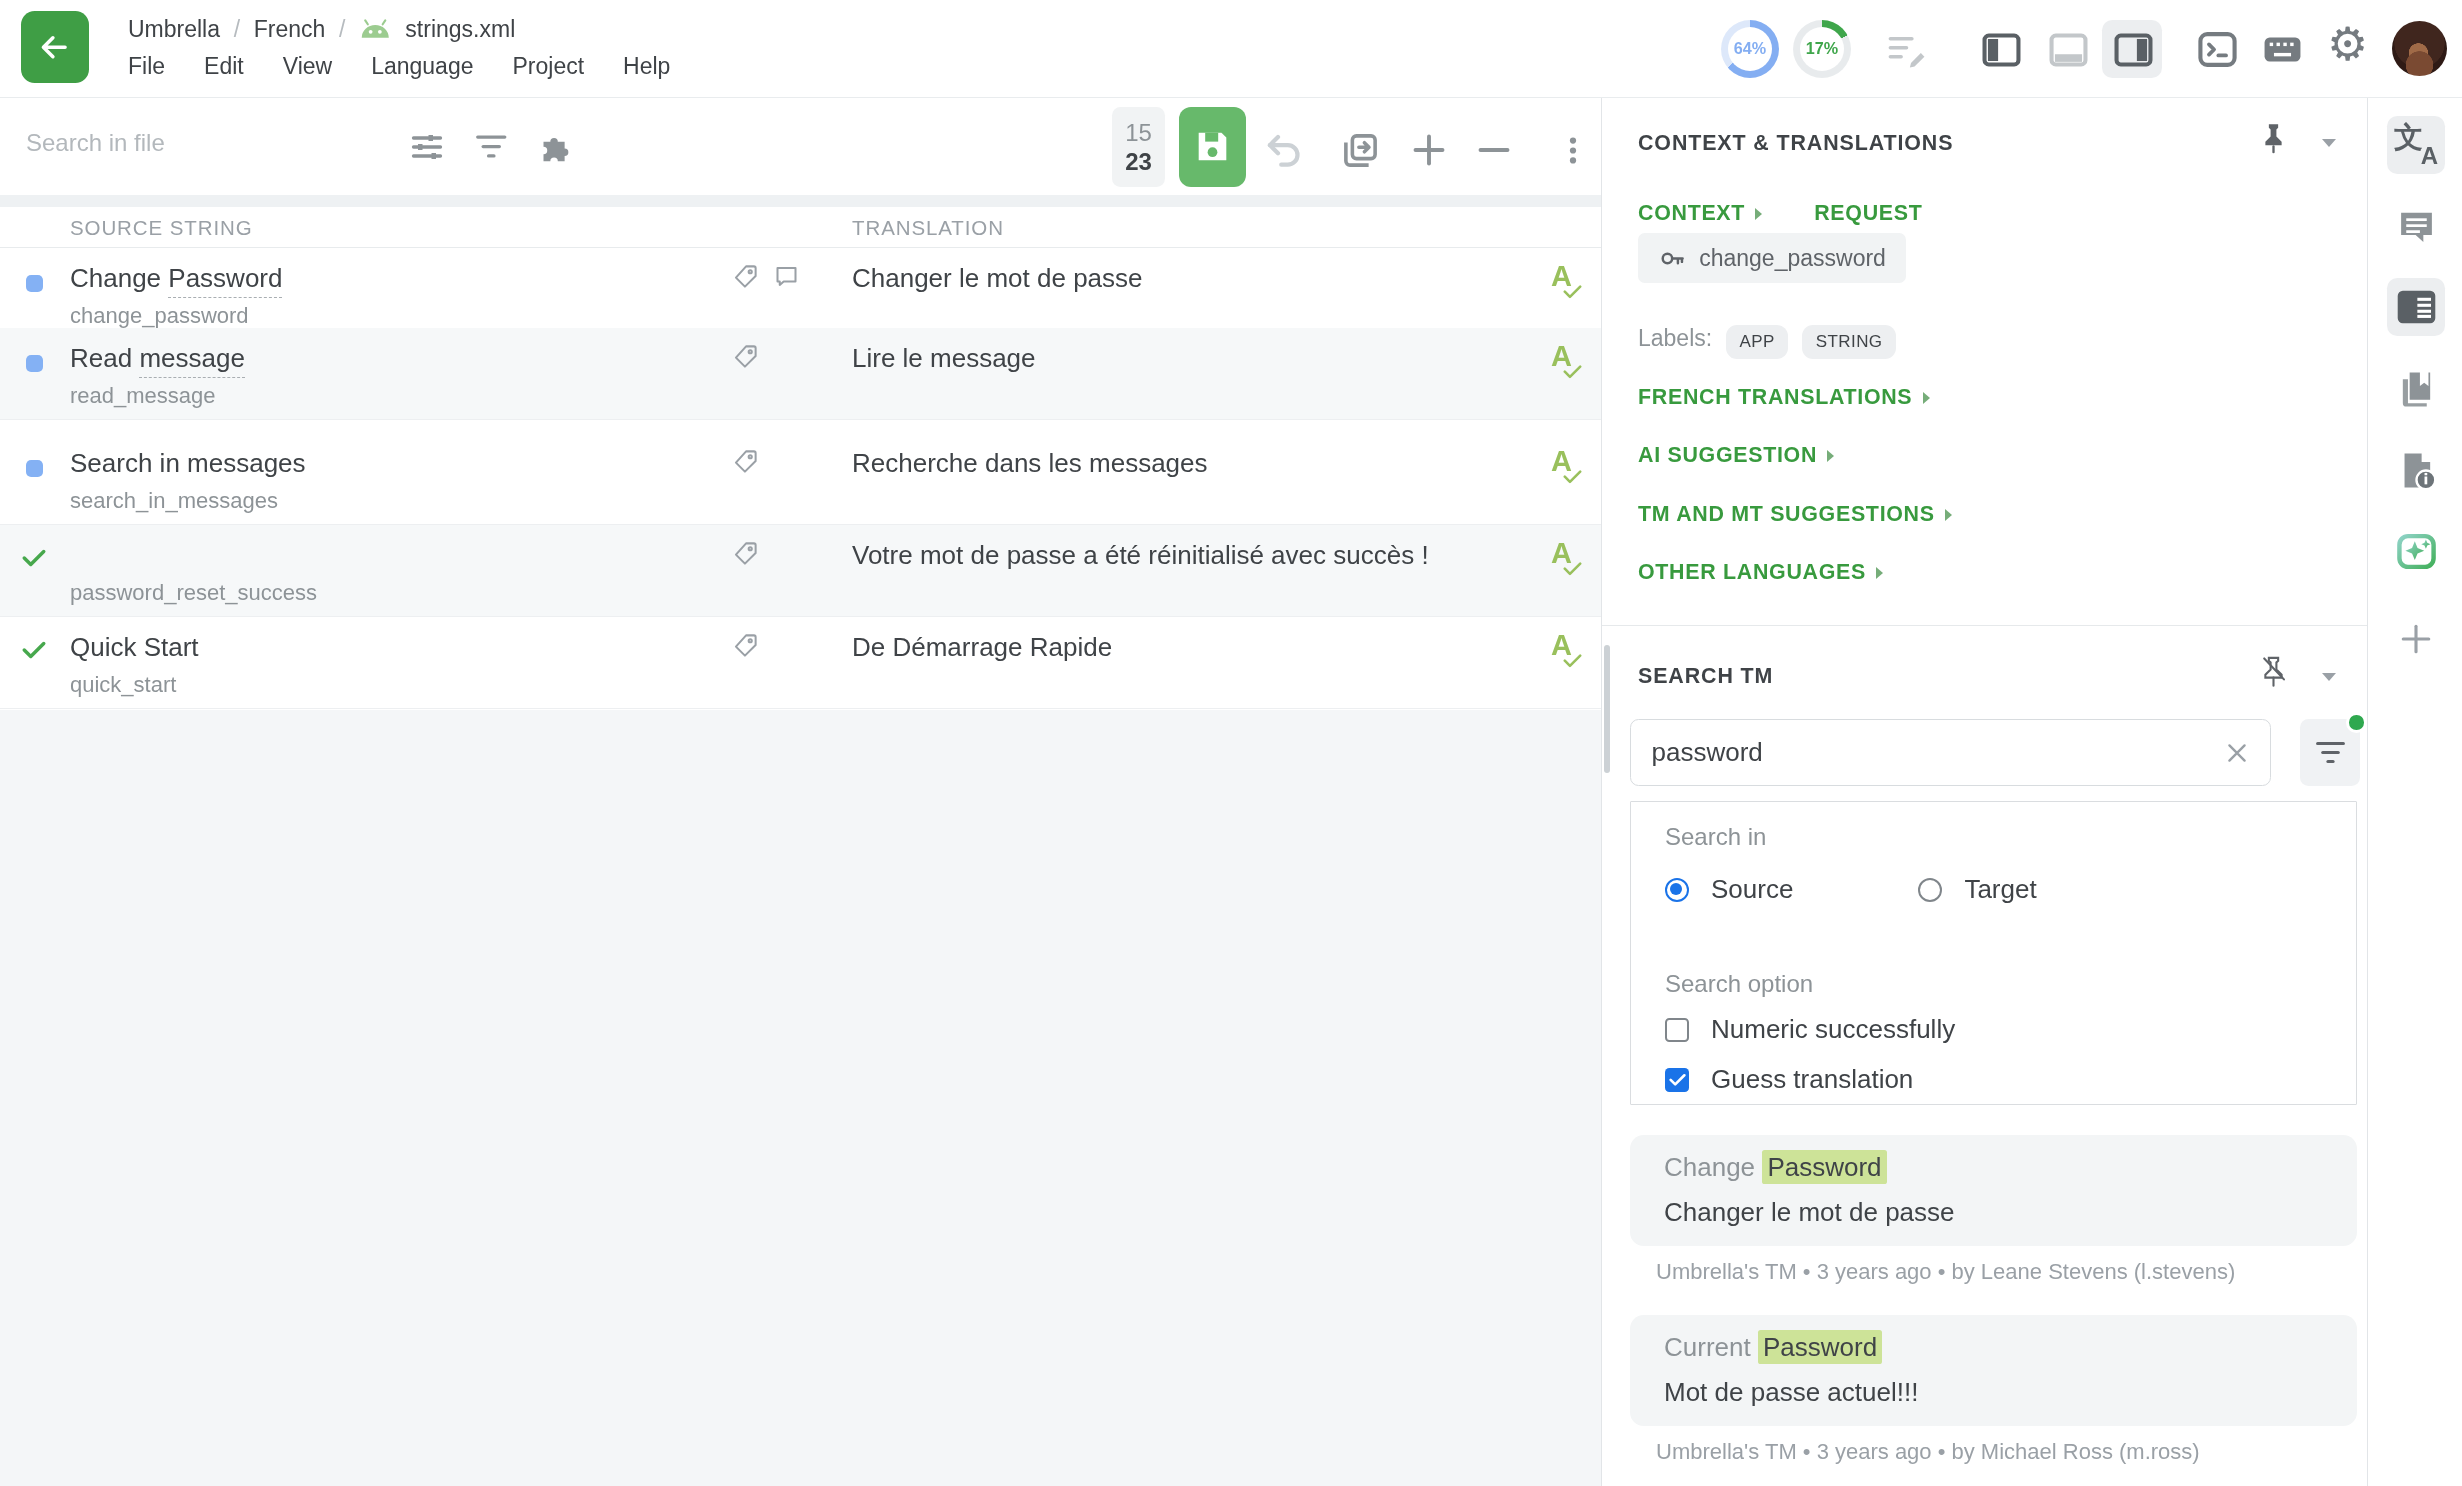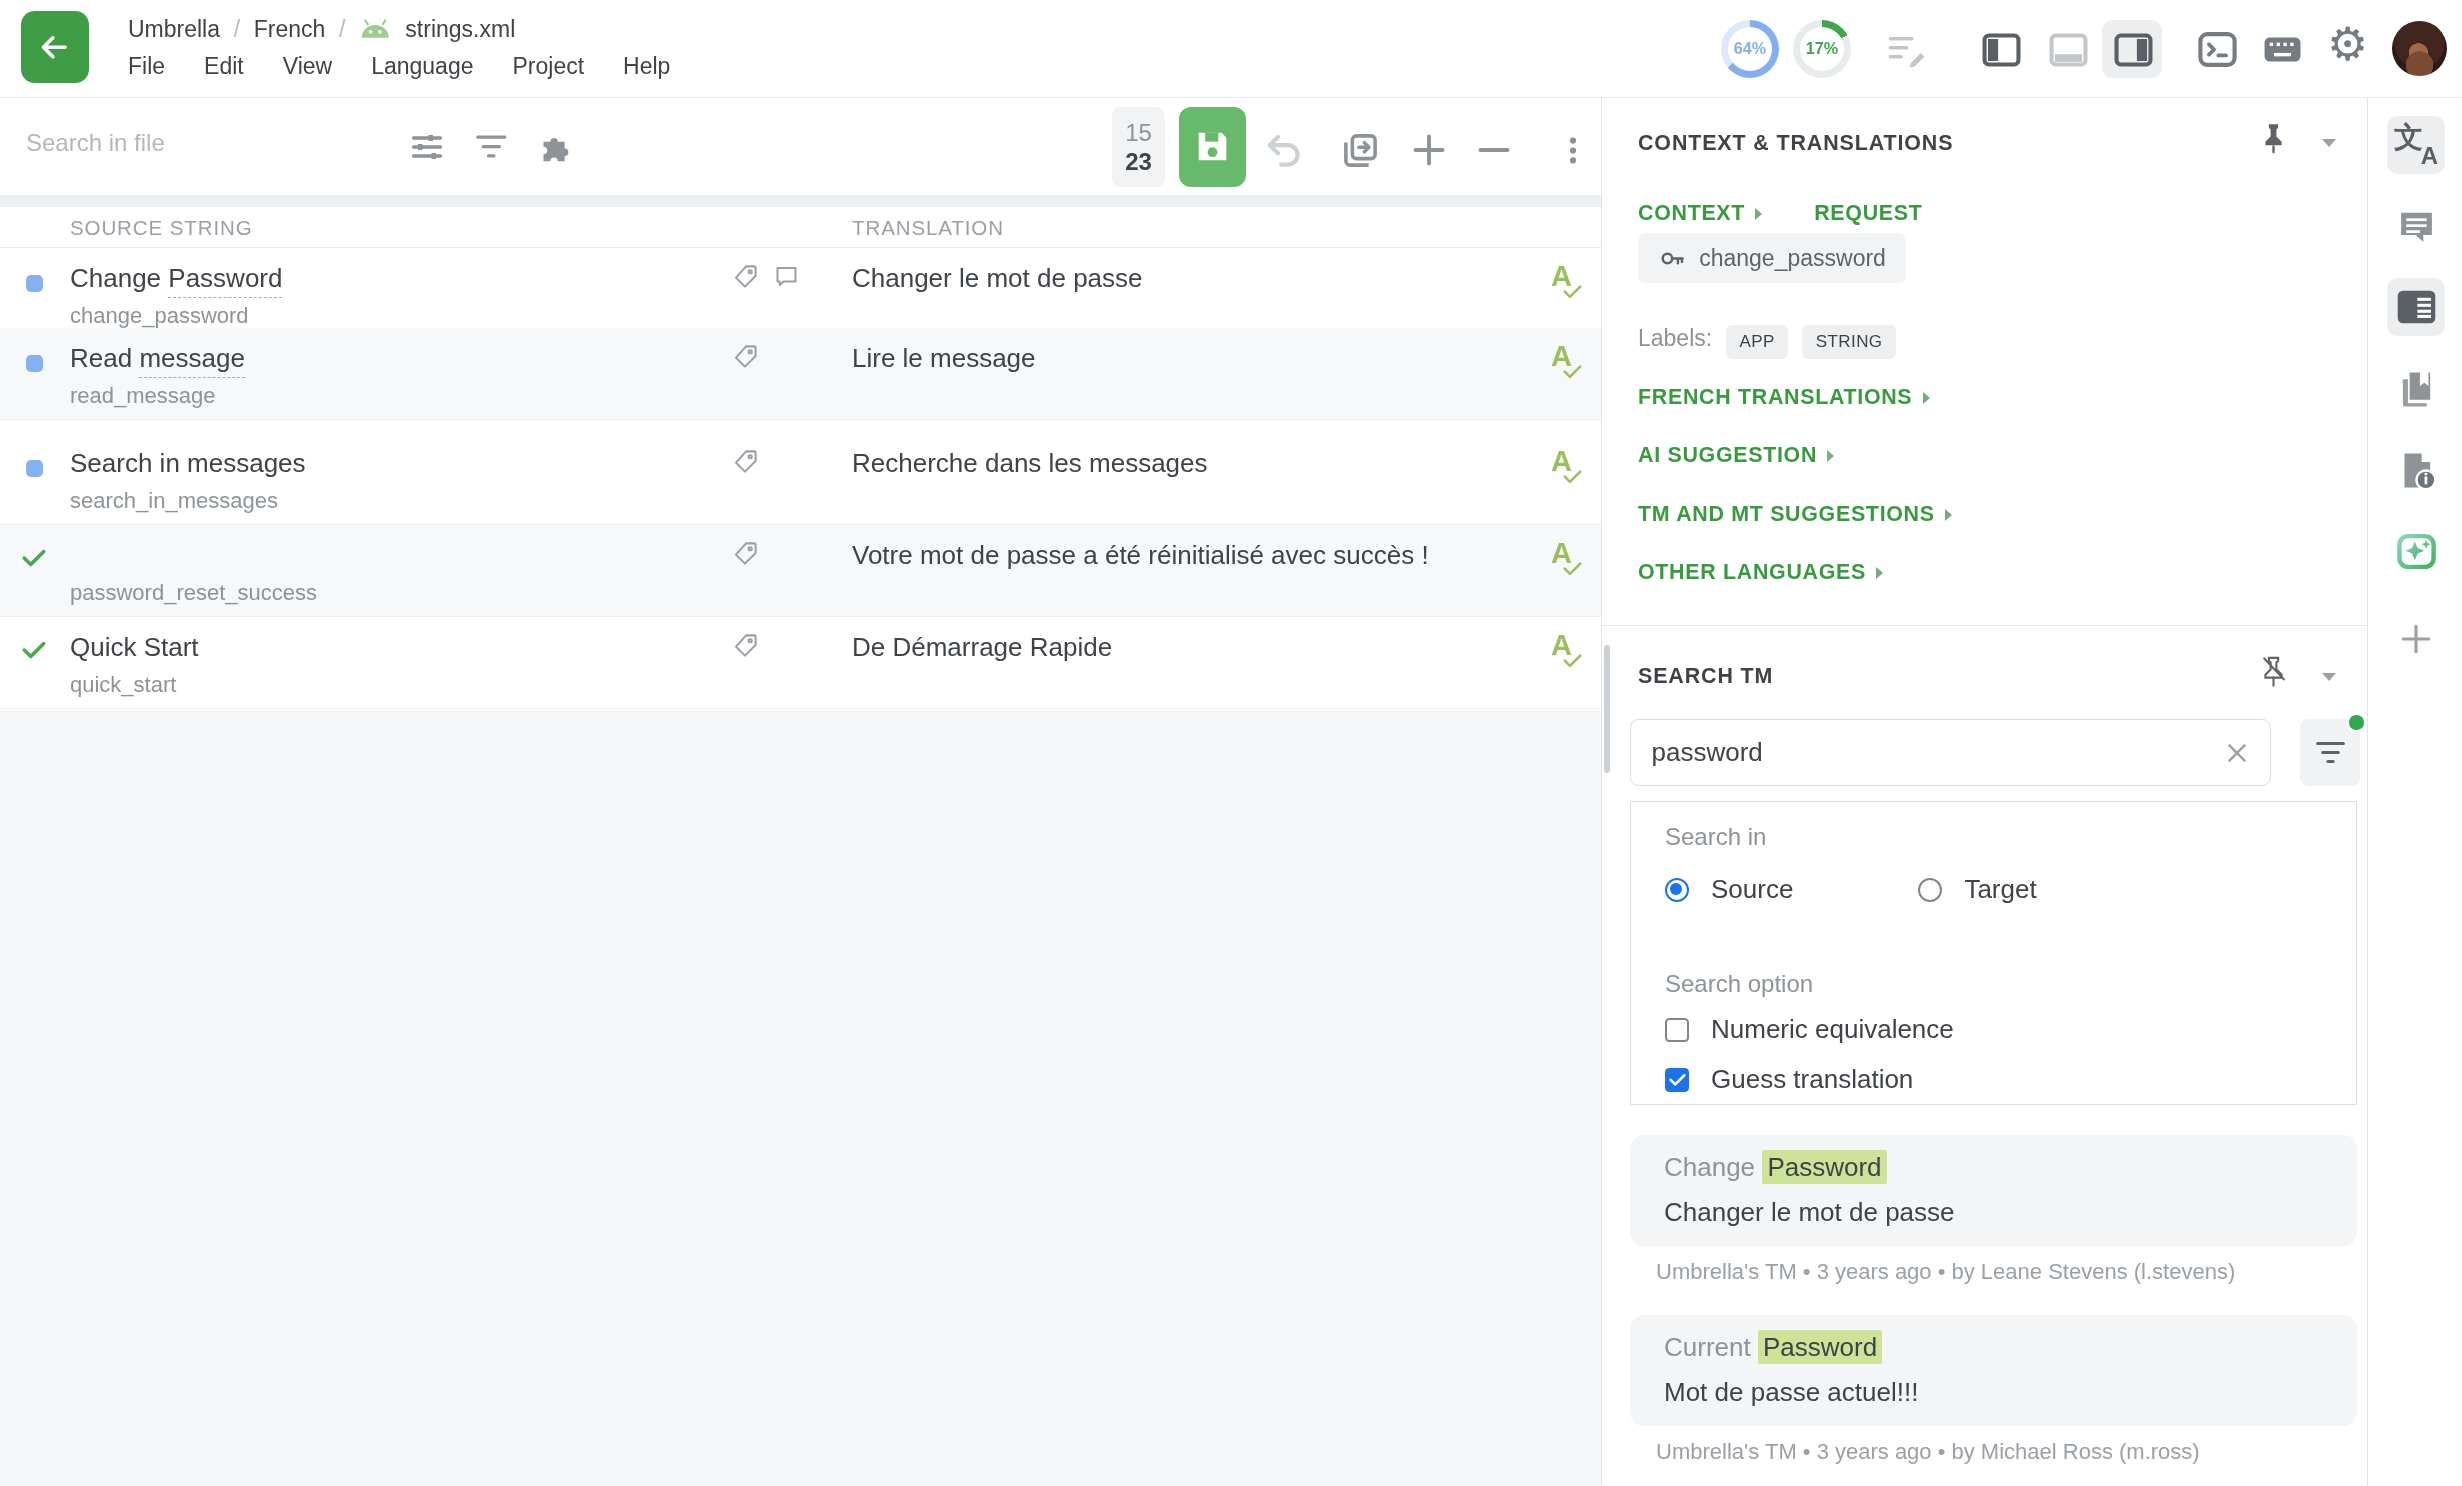--- a/index.html
+++ b/index.html
@@ -79,21 +79,21 @@
   .caret { position:absolute; left:720px; width:0; height:0; border-left:7.7px solid transparent;
            border-right:7.7px solid transparent; border-top:8.5px solid #9aa0a6; cursor:pointer; }
   .green-link { font-size:21.4px; font-weight:600; letter-spacing:0.7px; color:#389a3e; cursor:pointer;
                 display:inline-flex; align-items:center; gap:10.3px; }
   .chev { width:0; height:0; border-top:6.8px solid transparent; border-bottom:6.8px solid transparent;
           border-left:7.7px solid #76ad79; }
   .key-chip { position:absolute; left:36px; top:135px; height:50px; display:inline-flex; align-items:center;
               gap:13.7px; padding:0 20.5px; background:#f1f3f4; border-radius:6.8px; font-size:23px; color:#5f6368; }
   .labels-row { position:absolute; left:36px; top:227px; display:flex; align-items:flex-start; gap:13.7px; }
   .labels-cap { font-size:23px; color:#8d9397; }
-  .label-chip { background:#edeff1; border-radius:6px; padding:6.8px 13.7px; font-size:17px; color:#3f4347;
+  .label-chip { background:#edeff1; border-radius:11px; padding:6.8px 13.7px; font-size:17px; color:#3f4347;
                 letter-spacing:0.4px; }
   .sec-link { position:absolute; left:36px; }
   .p-divider { position:absolute; left:0; top:527px; width:766px; height:0.9px; background:#e6e9eb; }
   .p-thumb { position:absolute; left:1.7px; top:547px; width:6.8px; height:128px; border-radius:3.4px; background:#ccd1d5; }
 
   .tm-input { position:absolute; left:28px; top:621px; width:641px; height:67px; border:1.7px solid #d8dcdf;
               border-radius:8.5px; background:#fff; display:flex; align-items:center; padding:0 20.5px; }
   .tm-input .q { flex:1; font-size:26px; color:#3f4347; }
   .filter-btn { position:absolute; left:698px; top:621px; width:60px; height:67px; background:#f0f2f4;
                 border-radius:8.5px; display:flex; align-items:center; justify-content:center; cursor:pointer; }
@@ -497,21 +497,21 @@
     <div class="opt-cap" style="top:20.5px;">Search in</div>
     <div class="opt-row" style="left:34px; top:72px; gap:22px;">
       <span class="radio sel"></span>
       <label>Source</label>
       <span class="radio" style="margin-left:103px;"></span>
       <label>Target</label>
     </div>
     <div class="opt-cap" style="top:168px;">Search option</div>
     <div class="opt-row" style="left:34px; top:212px; gap:22px;">
       <span class="ckbox"></span>
-      <label>Numeric equivalence</label>
+      <label>Numeric successfully</label>
     </div>
     <div class="opt-row" style="left:34px; top:262px; gap:22px;">
       <span class="ckbox on">
         <svg width="17" height="13.7" viewBox="0 0 22 18" fill="none" stroke="#fff" stroke-width="3.4" stroke-linecap="round" stroke-linejoin="round">
             <path d="M2 9 l6 6 L20 3"></path>
           </svg>
       </span>
       <label>Guess translation</label>
     </div>
   </div>

